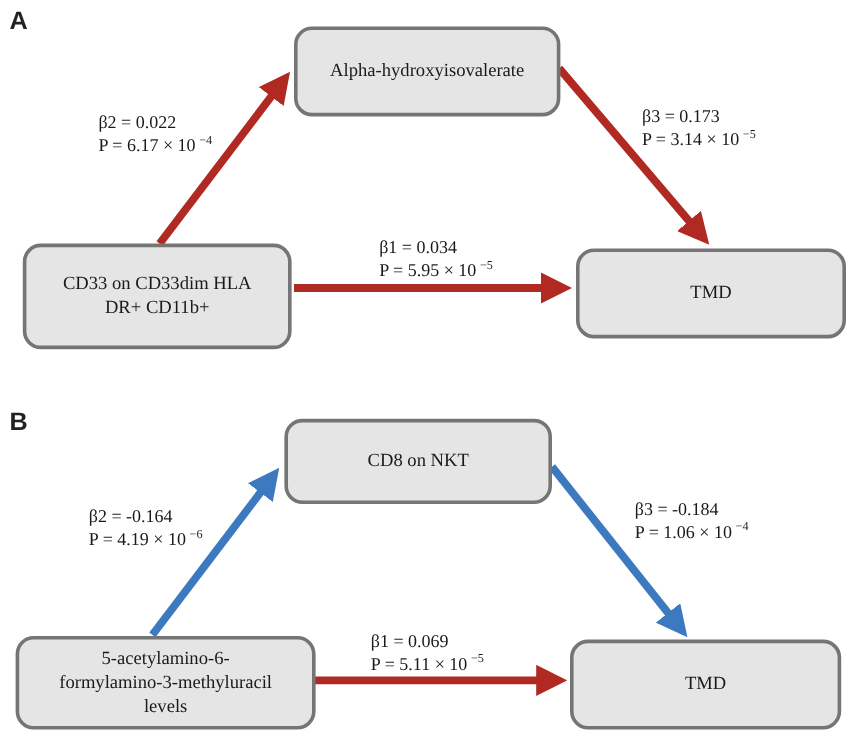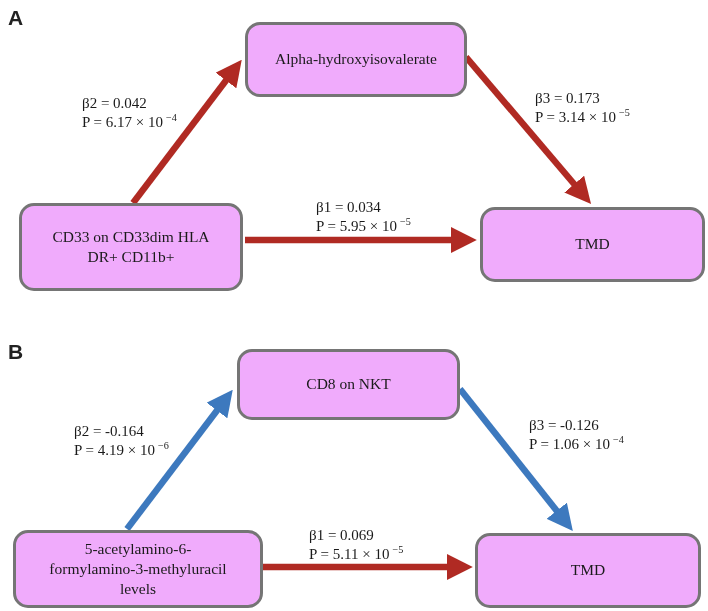--- a/index.html
+++ b/index.html
@@ -26,21 +26,21 @@
     z-index: 3;
     font-family: "Liberation Sans", sans-serif;
     font-weight: bold;
     font-size: 21px;
     color: #222222;
   }
   .node {
     position: absolute;
     z-index: 2;
     box-sizing: border-box;
-    background: #f0abfc;
+    background: #e5e5e5;
     border: 3px solid #757575;
     border-radius: 15px;
     display: flex;
     flex-direction: column;
     align-items: center;
     justify-content: center;
     text-align: center;
     font-size: 15.5px;
     color: #1a1a1a;
     line-height: 1.3;
@@ -92,21 +92,21 @@
   <div class="node" style="left:19px; top:203px; width:224px; height:88px;">
     <div>CD33 on CD33dim HLA</div>
     <div>DR+ CD11b+</div>
   </div>
 
   <div class="node" style="left:480px; top:207px; width:225px; height:75px;">
     <div>TMD</div>
   </div>
 
   <div class="stat-label" style="left:82px; top:94px;">
-    <div>β2 = 0.042</div>
+    <div>β2 = 0.022</div>
     <div><span>P = 6.17 × 10</span><sup>−4</sup></div>
   </div>
 
   <div class="stat-label" style="left:535px; top:89px;">
     <div>β3 = 0.173</div>
     <div><span>P = 3.14 × 10</span><sup>−5</sup></div>
   </div>
 
   <div class="stat-label" style="left:316px; top:198px;">
     <div>β1 = 0.034</div>
@@ -128,21 +128,21 @@
   <div class="node" style="left:475px; top:533px; width:226px; height:75px;">
     <div>TMD</div>
   </div>
 
   <div class="stat-label" style="left:74px; top:422px;">
     <div>β2 = -0.164</div>
     <div><span>P = 4.19 × 10</span><sup>−6</sup></div>
   </div>
 
   <div class="stat-label" style="left:529px; top:416px;">
-    <div>β3 = -0.126</div>
+    <div>β3 = -0.184</div>
     <div><span>P = 1.06 × 10</span><sup>−4</sup></div>
   </div>
 
   <div class="stat-label" style="left:309px; top:526px;">
     <div>β1 = 0.069</div>
     <div><span>P = 5.11 × 10</span><sup>−5</sup></div>
   </div>
 
 </div>
 

